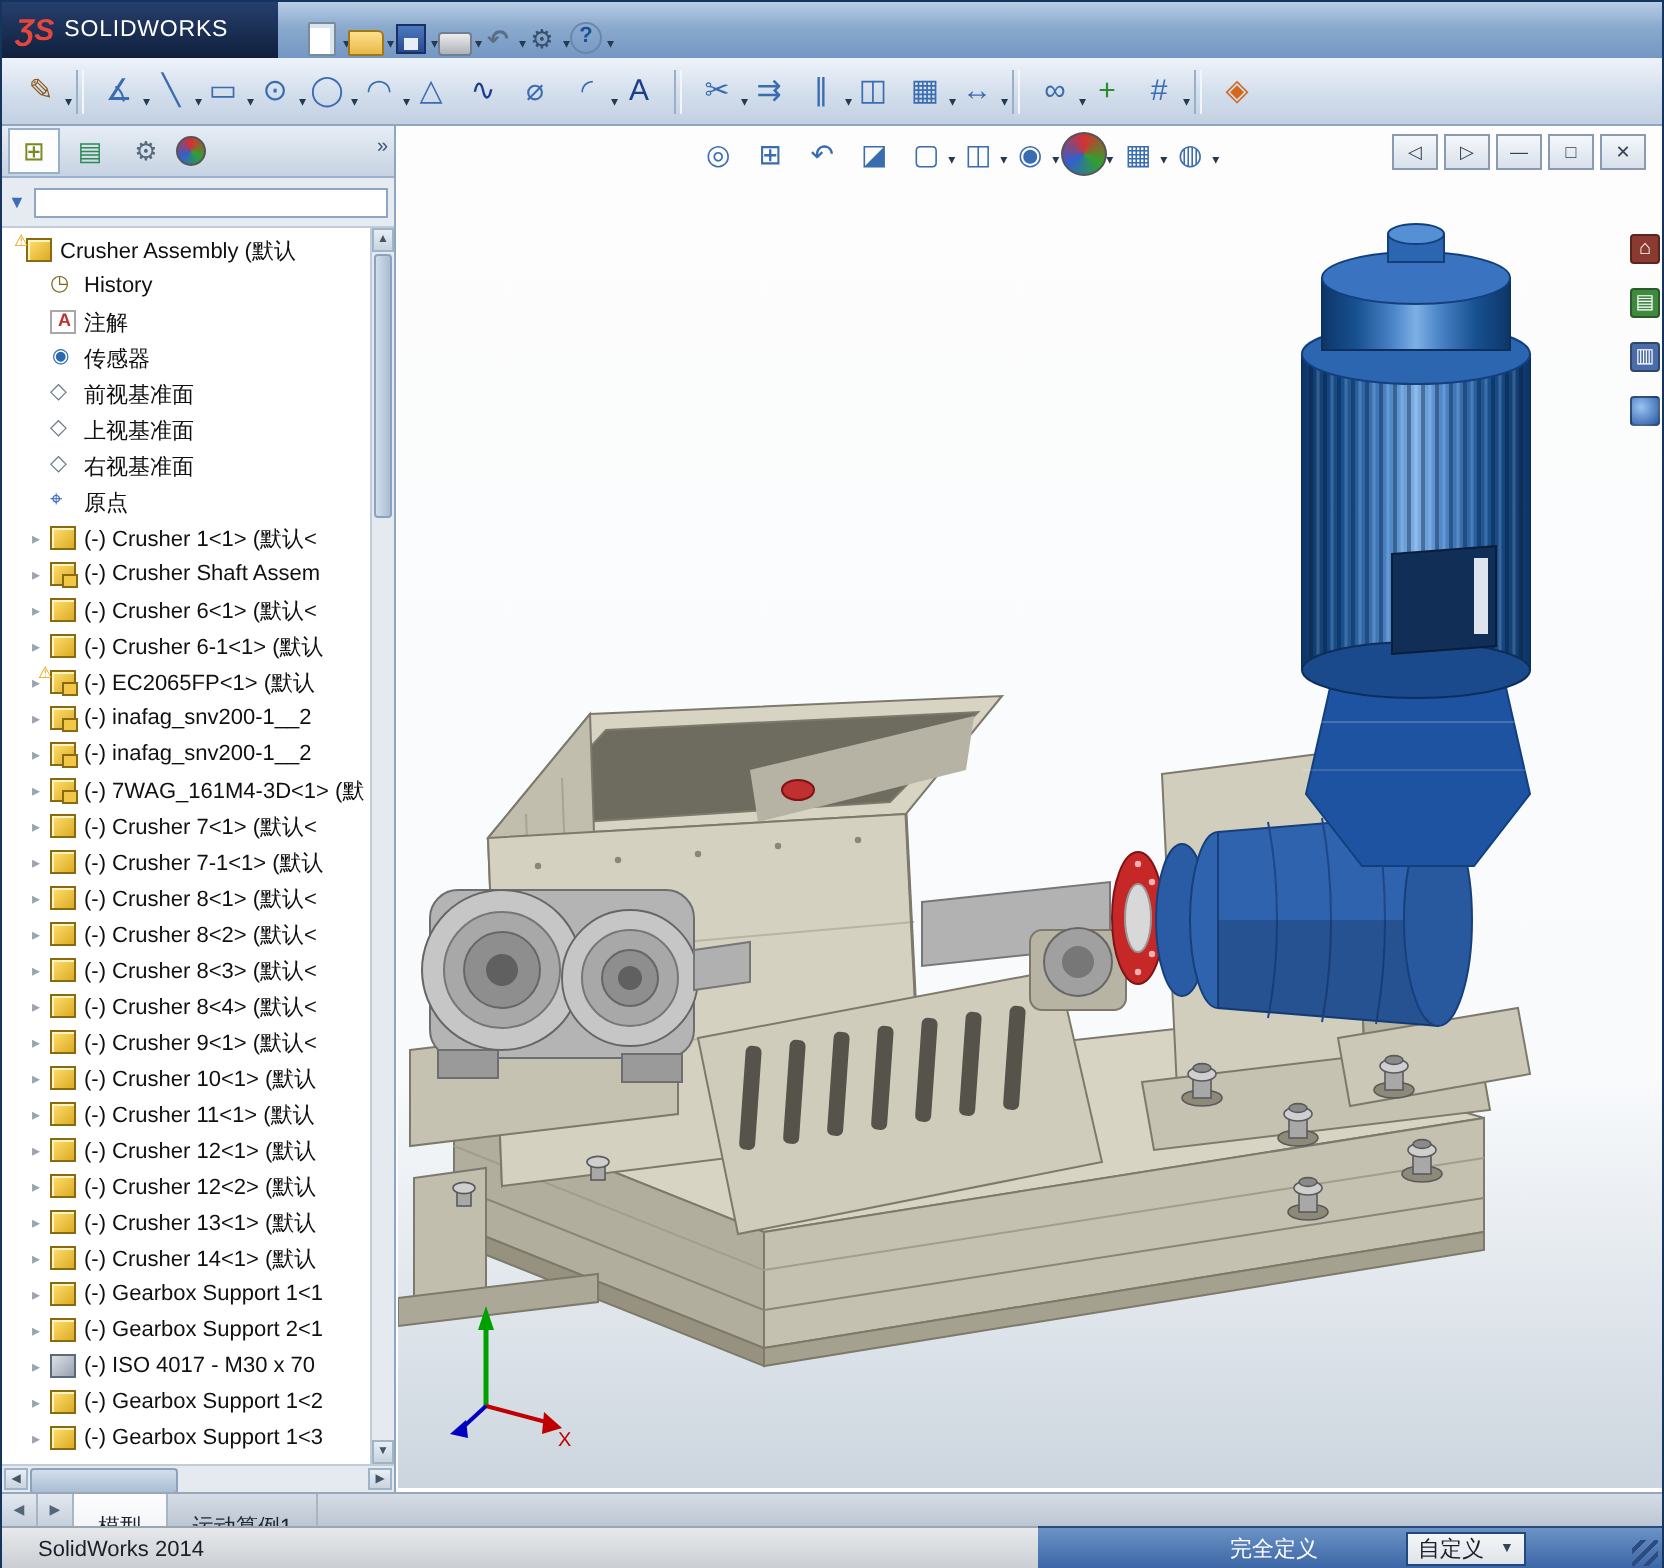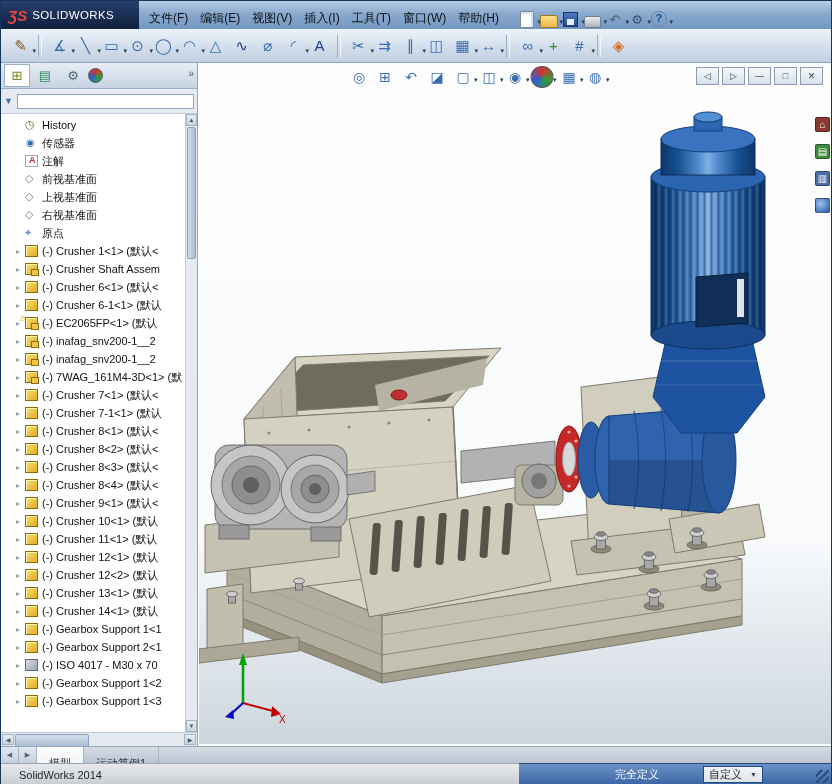--- a/index.html
+++ b/index.html
@@ -92,30 +92,20 @@
 </head>
 <body>
 
 <div class="window">
 
   <div class="titlebar">
     <div class="logo">
       <span class="logo-ds">ƷS</span>
       <span class="logo-text">SOLIDWORKS</span>
     </div>
-    <div class="menubar">
-
-    <span class="menu-item">文件(F)</span>
-        <span class="menu-item">编辑(E)</span>
-        <span class="menu-item">视图(V)</span>
-        <span class="menu-item">插入(I)</span>
-        <span class="menu-item">工具(T)</span>
-        <span class="menu-item">窗口(W)</span>
-        <span class="menu-item">帮助(H)</span>
-      </div>
     <div class="quickbar">
 
     <span class="qi qi-page dd">
           <span class="g"></span>
         </span>
         <span class="qi qi-folder dd">
           <span class="g"></span>
         </span>
         <span class="qi qi-disk dd">
           <span class="g"></span>
@@ -238,37 +228,42 @@
       <span class="funnel">▼</span>
       <span class="filter-box"></span>
     </div>
     <div class="tree">
       <div class="vscroll">
         <span class="sbtn up">▲</span>
         <span class="vthumb"></span>
         <span class="sbtn down">▼</span>
       </div>
 
+        <div class="trow ind0">
+          <span class="tarrow"></span>
+          <span class="tico ic-asm warn"></span>
+          <span class="tlabel">Crusher Assembly (默认</span>
+        </div>
 
         <div class="trow ind1">
           <span class="tarrow"></span>
           <span class="tico ic-history"></span>
           <span class="tlabel">History</span>
         </div>
 
         <div class="trow ind1">
           <span class="tarrow"></span>
+          <span class="tico ic-ann"></span>
+          <span class="tlabel">注解</span>
+        </div>
+
+        <div class="trow ind1">
+          <span class="tarrow"></span>
           <span class="tico ic-sensor"></span>
           <span class="tlabel">传感器</span>
-        </div>
-
-        <div class="trow ind1">
-          <span class="tarrow"></span>
-          <span class="tico ic-ann"></span>
-          <span class="tlabel">注解</span>
         </div>
 
         <div class="trow ind1">
           <span class="tarrow"></span>
           <span class="tico ic-plane"></span>
           <span class="tlabel">前视基准面</span>
         </div>
 
         <div class="trow ind1">
           <span class="tarrow"></span>

